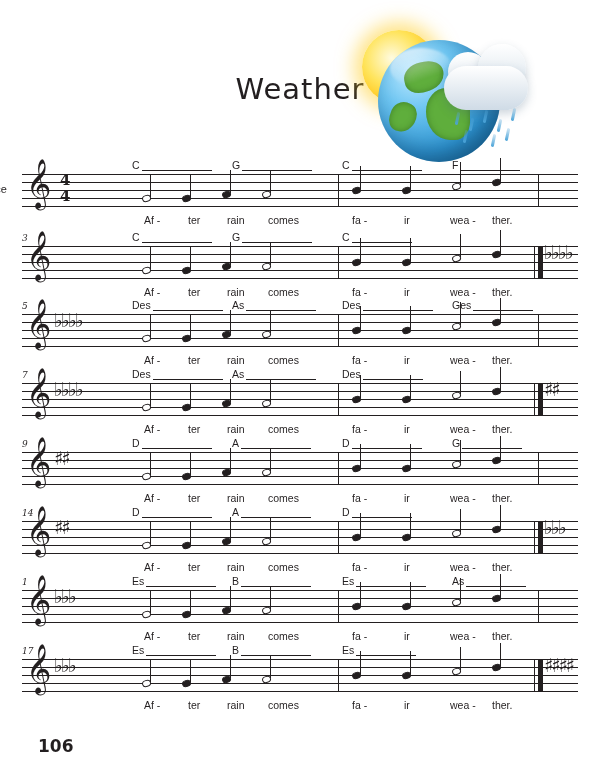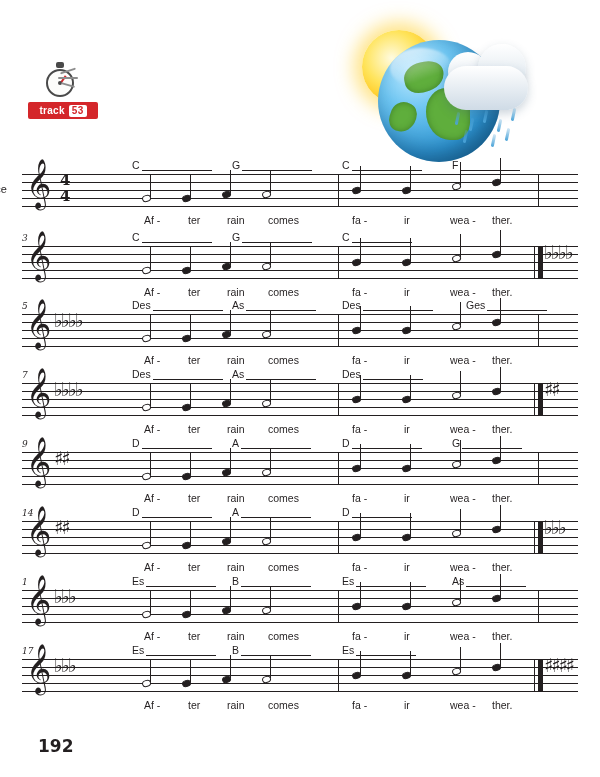--- a/index.html
+++ b/index.html
@@ -351,38 +351,22 @@
     font-weight: bold;
     font-size: 17px;
     color: #231f20;
   }
 </style>
 </head>
 <body>
 
 <div class="page">
 
-  <div class="track-badge">
-    <div class="stopwatch">
-      <div class="sw-crown"></div>
-      <div class="sw-body"></div>
-      <div class="sw-hand"></div>
-      <div class="sw-dot"></div>
-    </div>
-    <div class="sw-lines">
-      <i></i>
-        <i></i>
-        <i></i>
-    </div>
-    <div class="track-label">
-      <span>track</span>
-      <span class="num">53</span>
-    </div>
-  </div>
 
+  <div class="song-title">Weather</div>
 
   <div class="weather-art">
     <div class="sun"></div>
     <div class="globe">
       <div class="land l1"></div>
       <div class="land l2"></div>
       <div class="land l3"></div>
       <div class="land l4"></div>
       <div class="globe-gloss"></div>
     </div>
@@ -499,21 +483,21 @@
           <div class="line"></div>
           <div class="line"></div>
           <div class="line"></div>
         </div>
         <div class="clef">𝄞</div>
         <div class="sysnum">5</div>
         <div class="keysig" style="left:32px;">♭♭♭♭</div>
         <div class="chord" style="left:110px;">Des<span class="ext" style="width:70px;"></span></div>
         <div class="chord" style="left:210px;">As<span class="ext" style="width:70px;"></span></div>
         <div class="chord" style="left:320px;">Des<span class="ext" style="width:70px;"></span></div>
-        <div class="chord" style="left:444px;">Ges<span class="ext" style="width:60px;"></span></div>
+        <div class="chord" style="left:430px;">Ges<span class="ext" style="width:60px;"></span></div>
         <div class="barline" style="left:316px;"></div>
         <div class="barline" style="left:516px;"></div>
         <div class="note" style="left:120px;top:20.7px;"></div>
         <div class="stem" style="left:128px;top:-0.3000000000000007px;"></div>
         <div class="note filled" style="left:160px;top:20.7px;"></div>
         <div class="stem" style="left:168px;top:-0.3000000000000007px;"></div>
         <div class="note filled" style="left:200px;top:16.7px;"></div>
         <div class="stem" style="left:208px;top:-4.300000000000001px;"></div>
         <div class="note" style="left:240px;top:16.7px;"></div>
         <div class="stem" style="left:248px;top:-4.300000000000001px;"></div>
@@ -757,14 +741,14 @@
           <span class="syl" style="left:205px;">rain</span>
           <span class="syl" style="left:246px;">comes</span>
           <span class="syl" style="left:330px;">fa -</span>
           <span class="syl" style="left:382px;">ir</span>
           <span class="syl" style="left:428px;">wea -</span>
           <span class="syl" style="left:470px;">ther.</span>
         </div>
       </div>
     </div>
 
-  <div class="page-number">192</div>
+  <div class="page-number">106</div>
 </div>
 
 </body></html>

